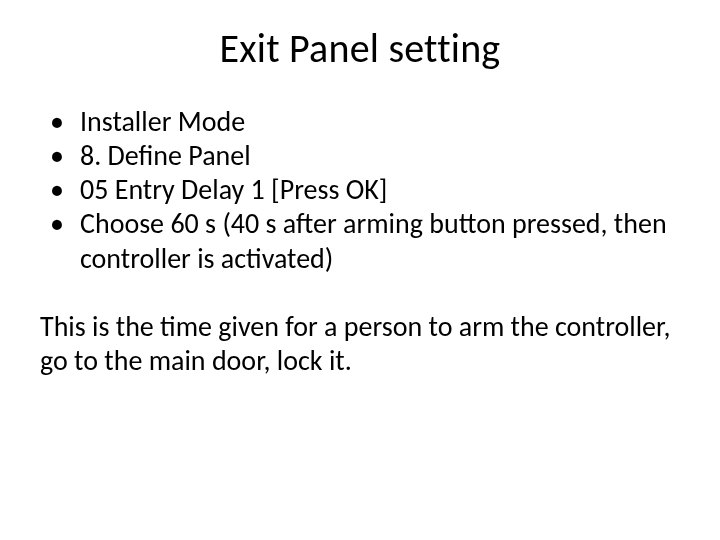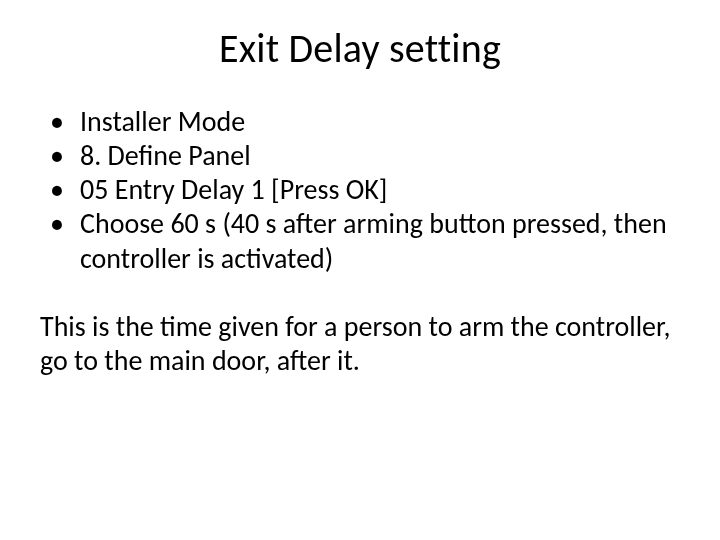--- a/index.html
+++ b/index.html
@@ -48,23 +48,23 @@
     line-height: 1.22;
   }
   .para {
     margin: 0;
   }
 </style>
 </head>
 <body>
 
 <div class="slide">
-  <h1 class="title">Exit Delay setting</h1>
+  <h1 class="title">Exit Panel setting</h1>
   <div class="body">
     <ul class="bullets">
       <li><span>Installer Mode</span></li>
       <li><span>8. Define Panel</span></li>
       <li><span>05 Entry Delay 1 [Press OK]</span></li>
       <li><span>Choose 60 s (40 s after arming button pressed, then controller is activated)</span></li>
     </ul>
-    <p class="para">This is the time given for a person to arm the controller, go to the main door, after it.</p>
+    <p class="para">This is the time given for a person to arm the controller, go to the main door, lock it.</p>
   </div>
 </div>
 
 </body></html>

